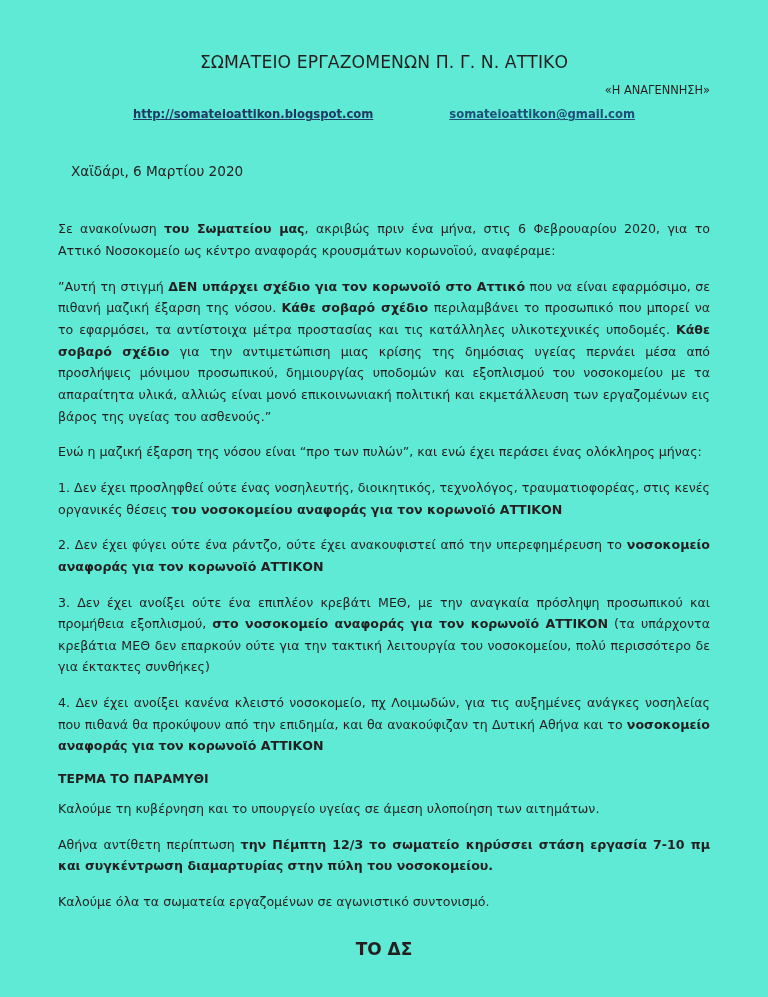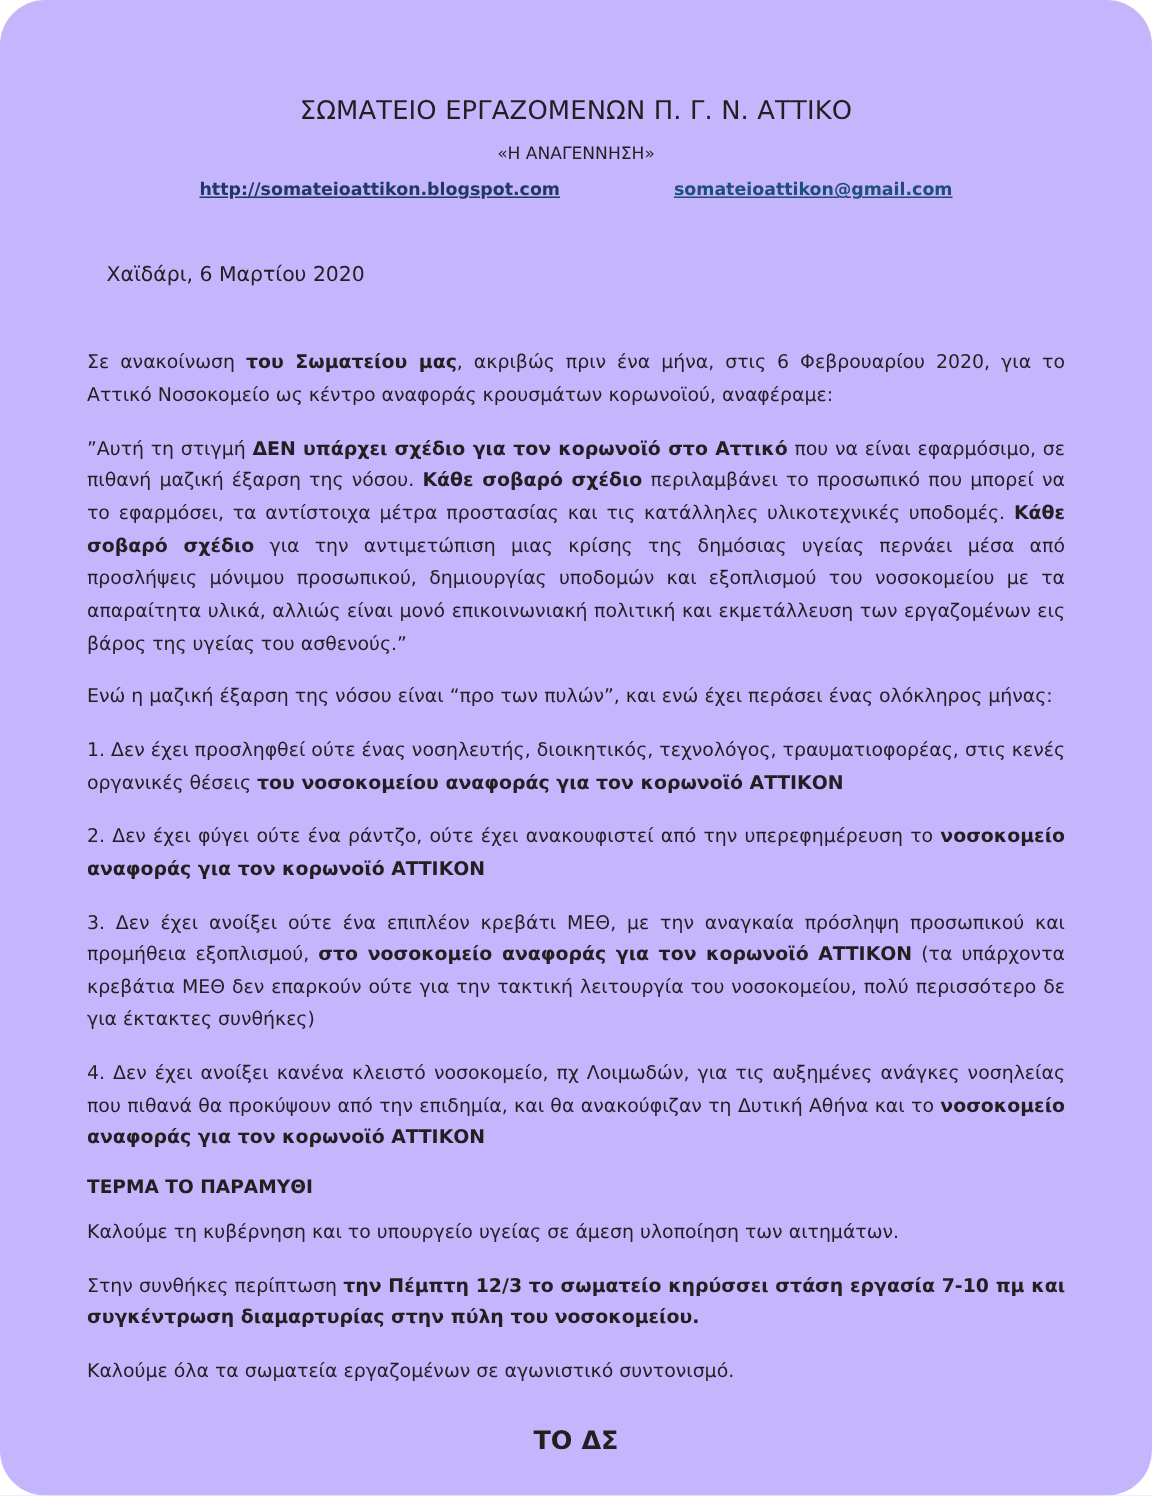--- a/index.html
+++ b/index.html
@@ -12,39 +12,38 @@
     width: 768px;
     height: 997px;
     font-family: "DejaVu Sans", "Liberation Sans", sans-serif;
     color: #231f20;
     overflow: hidden;
   }
   .page {
     position: relative;
     width: 768px;
     height: 997px;
-    background: #c4b5fd;
+    background: #5eead4;
     box-sizing: border-box;
-    padding: 16px 58px;
-    border-radius: 30px;
+    padding: 4px 58px;
   }
 
   
   .org-title {
     text-align: center;
     font-size: 17.2px;
     font-weight: 400;
     letter-spacing: 0.1px;
     color: #231f20;
     margin: 0;
     padding-top: 48px;
     line-height: 1.25;
   }
   .org-motto {
-    text-align: center;
+    text-align: right;
     font-size: 11.4px;
     font-weight: 400;
     color: #231f20;
     margin: 0;
     padding-top: 9px;
     line-height: 1.3;
   }
   .links-row {
     display: flex;
     justify-content: center;
@@ -143,20 +142,20 @@
     <p class="para"><span>2. Δεν έχει φύγει ούτε ένα ράντζο, ούτε έχει ανακουφιστεί από την υπερεφημέρευση το </span><b>νοσοκομείο αναφοράς για τον κορωνοϊό ΑΤΤΙΚΟΝ</b><span></span></p>
 
     <p class="para"><span>3. Δεν έχει ανοίξει ούτε ένα επιπλέον κρεβάτι ΜΕΘ, με την αναγκαία πρόσληψη προσωπικού και προμήθεια εξοπλισμού, </span><b>στο νοσοκομείο αναφοράς για τον κορωνοϊό ΑΤΤΙΚΟΝ</b><span> (τα υπάρχοντα κρεβάτια ΜΕΘ δεν επαρκούν ούτε για την τακτική λειτουργία του νοσοκομείου, πολύ περισσότερο δε για έκτακτες συνθήκες)</span></p>
 
     <p class="para"><span>4. Δεν έχει ανοίξει κανένα κλειστό νοσοκομείο, πχ Λοιμωδών, για τις αυξημένες ανάγκες νοσηλείας που πιθανά θα προκύψουν από την επιδημία, και θα ανακούφιζαν τη Δυτική Αθήνα και το </span><b>νοσοκομείο αναφοράς για τον κορωνοϊό ΑΤΤΙΚΟΝ</b><span></span></p>
 
     <p class="slogan">ΤΕΡΜΑ ΤΟ ΠΑΡΑΜΥΘΙ</p>
 
     <p class="para">Καλούμε τη κυβέρνηση και το υπουργείο υγείας σε άμεση υλοποίηση των αιτημάτων.</p>
 
-    <p class="para"><span>Στην συνθήκες περίπτωση </span><b>την Πέμπτη 12/3 το σωματείο κηρύσσει στάση εργασία 7-10 πμ και συγκέντρωση διαμαρτυρίας στην πύλη του νοσοκομείου.</b></p>
+    <p class="para"><span>Αθήνα αντίθετη περίπτωση </span><b>την Πέμπτη 12/3 το σωματείο κηρύσσει στάση εργασία 7-10 πμ και συγκέντρωση διαμαρτυρίας στην πύλη του νοσοκομείου.</b></p>
 
     <p class="para">Καλούμε όλα τα σωματεία εργαζομένων σε αγωνιστικό συντονισμό.</p>
 
     <div class="signature">ΤΟ ΔΣ</div>
 
   </div>
 </div>
 
 </body></html>

